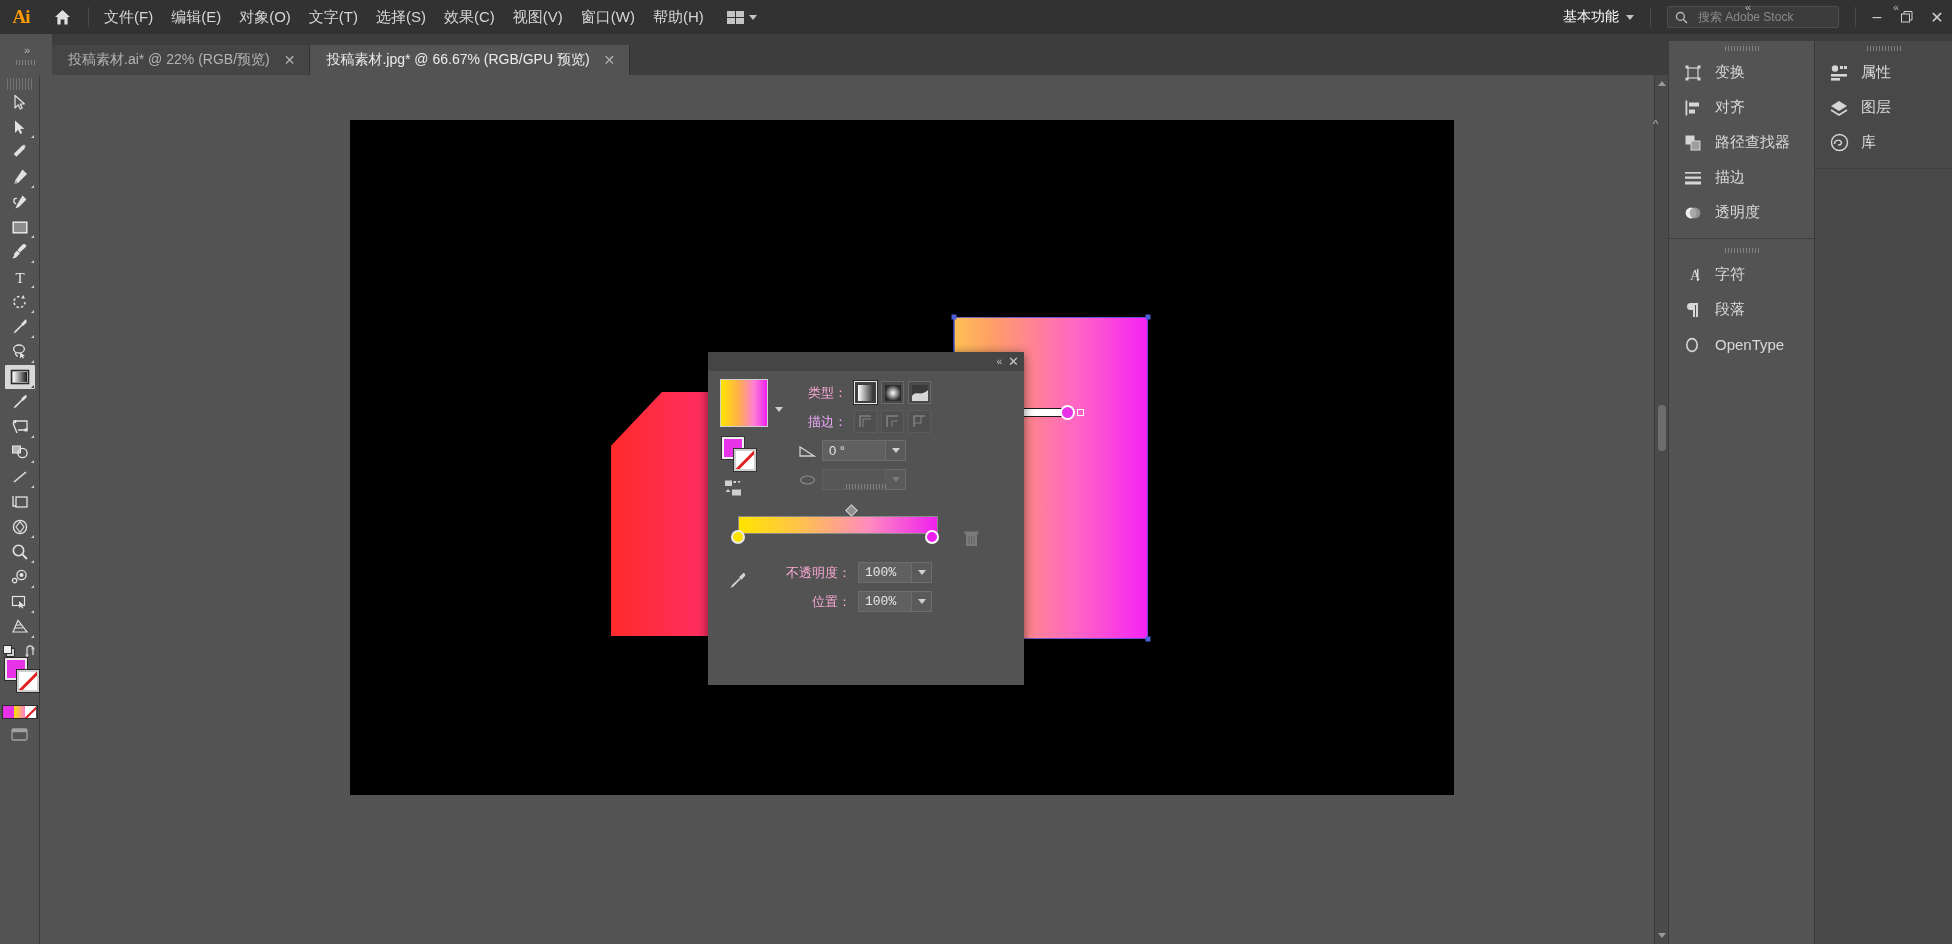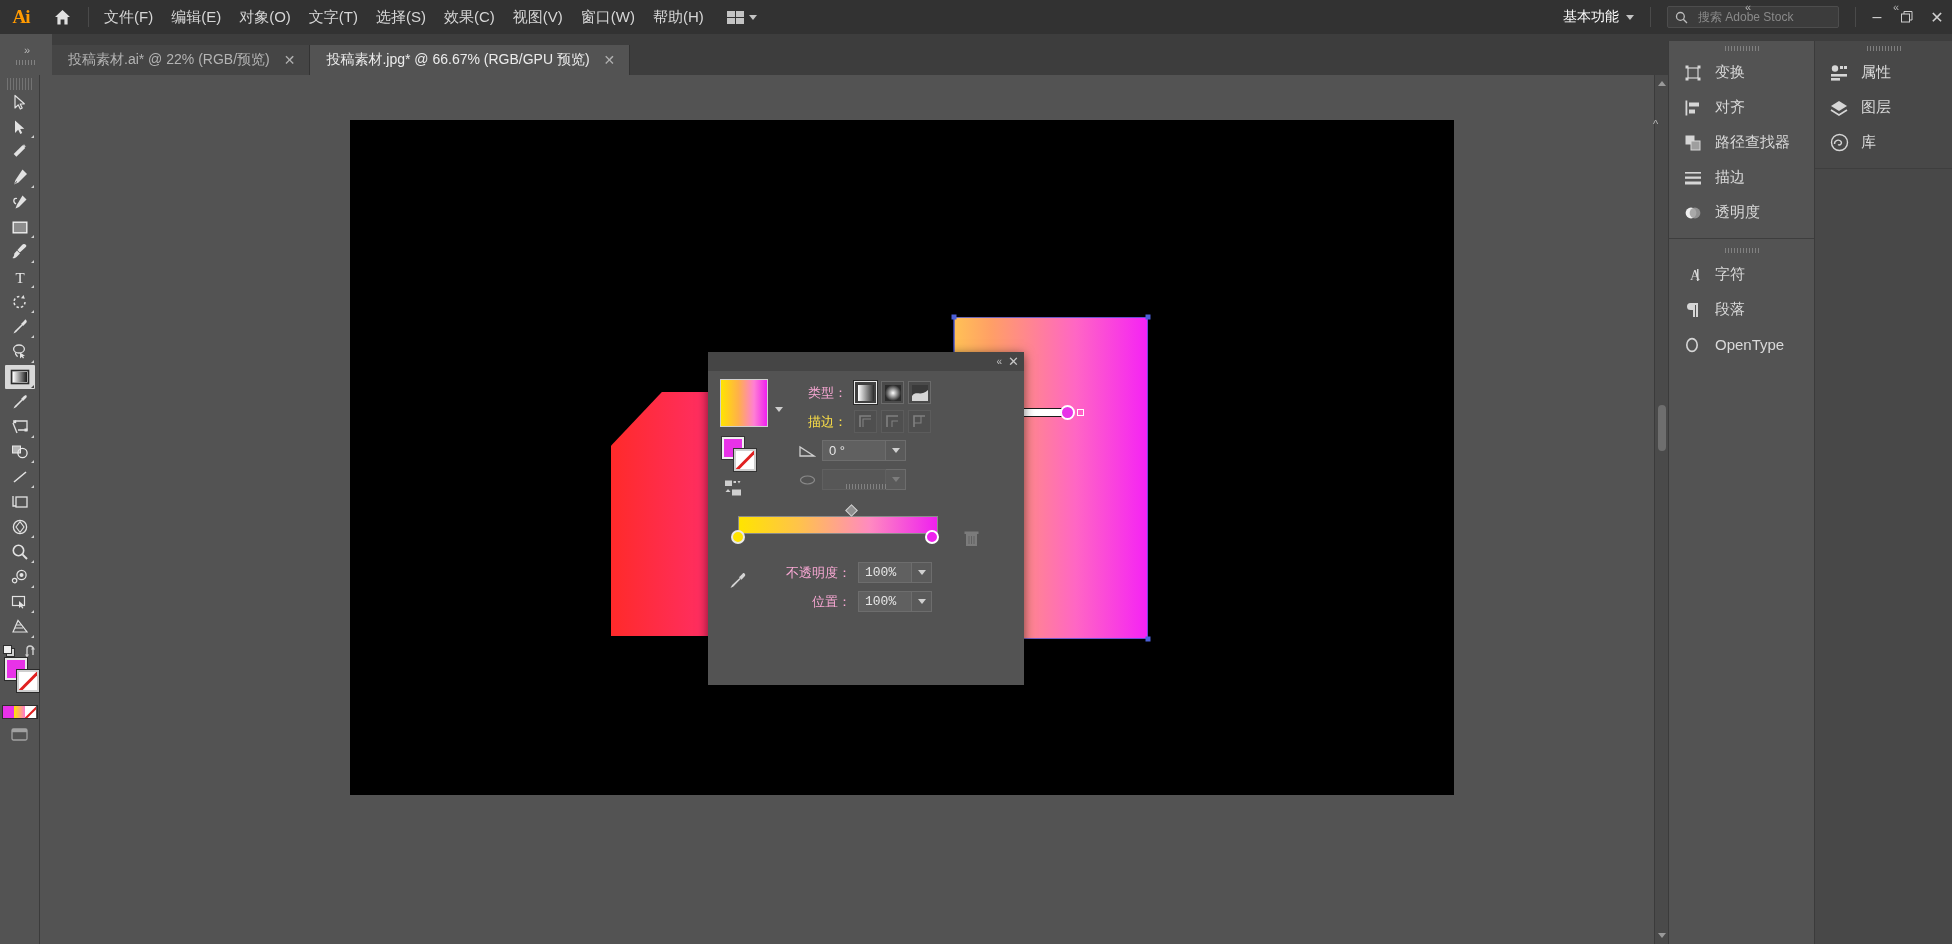--- a/index.html
+++ b/index.html
@@ -298,21 +298,21 @@
   }
   #gp-revdir { position: absolute; left: 4px; top: 100px; }
   #gp-eyedrop { position: absolute; left: 8px; top: 192px; }
 
   #gp-fields { margin-left: 88px; width: 212px; }
   .gp-row { display: flex; align-items: center; height: 27px; margin-bottom: 2px; }
   .gp-label {
     width: 58px; text-align: right; padding-right: 7px; font-size: 13px;
     color: #f9a8d4; white-space: nowrap;
   }
-  .gp-label.dim { color: #fde047; }
+  .gp-label.dim { color: #f0abfc; }
   .gp-btn {
     width: 23px; height: 23px; margin-right: 4px; border: 1px solid #6b6b6b;
     background: #4a4a4a; display: flex; align-items: center; justify-content: center;
   }
   .gp-btn.sel { border-color: #e9e9e9; background: #3f3f3f; outline: 1px solid #2a2a2a; }
   .gp-btn.dis { opacity: .38; }
   .gp-input {
     height: 21px; background: #606060; border: 1px solid #6d6d6d;
     display: flex; align-items: center; padding: 0 6px; font-size: 13px; color: #e6e6e6;
   }

